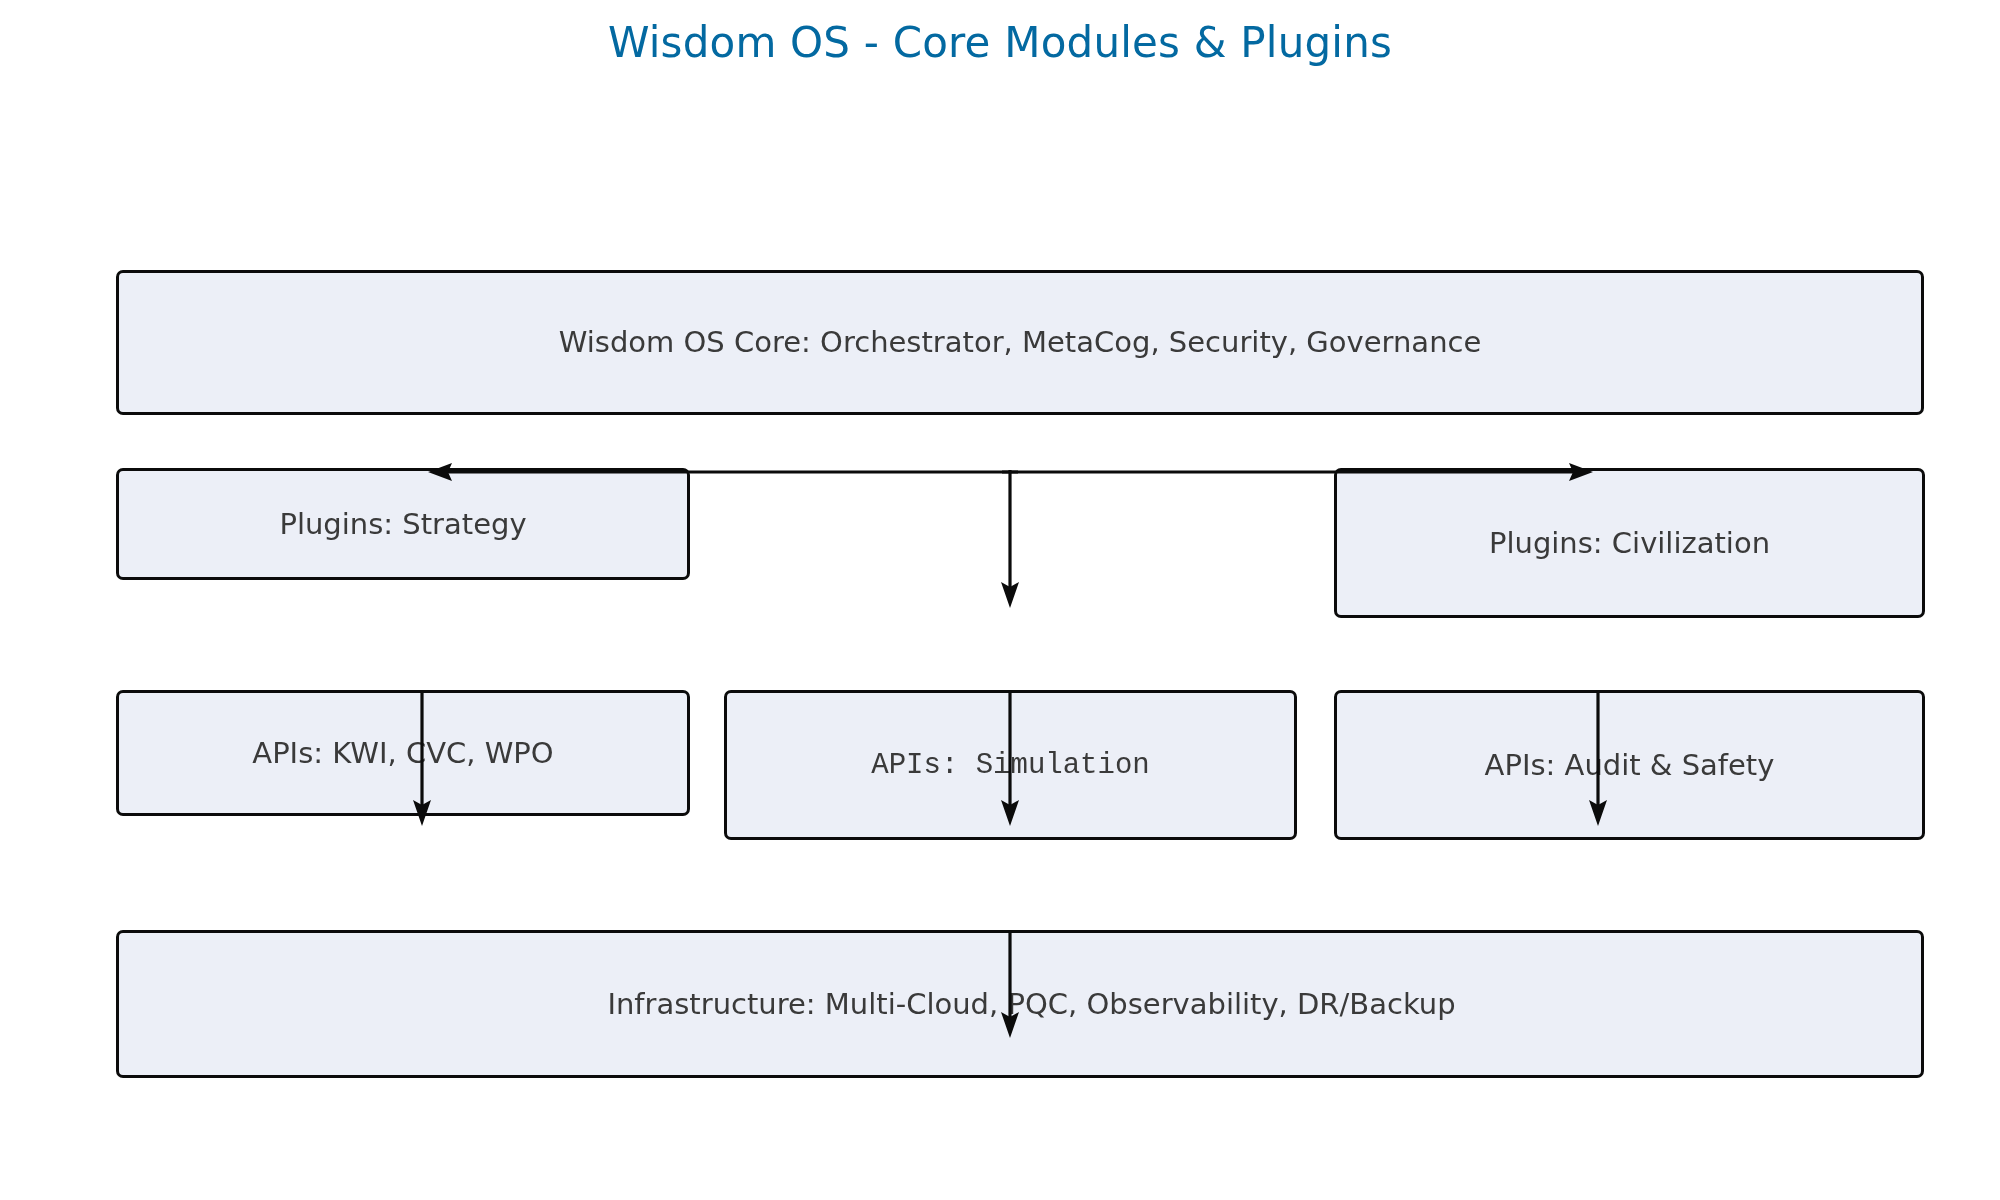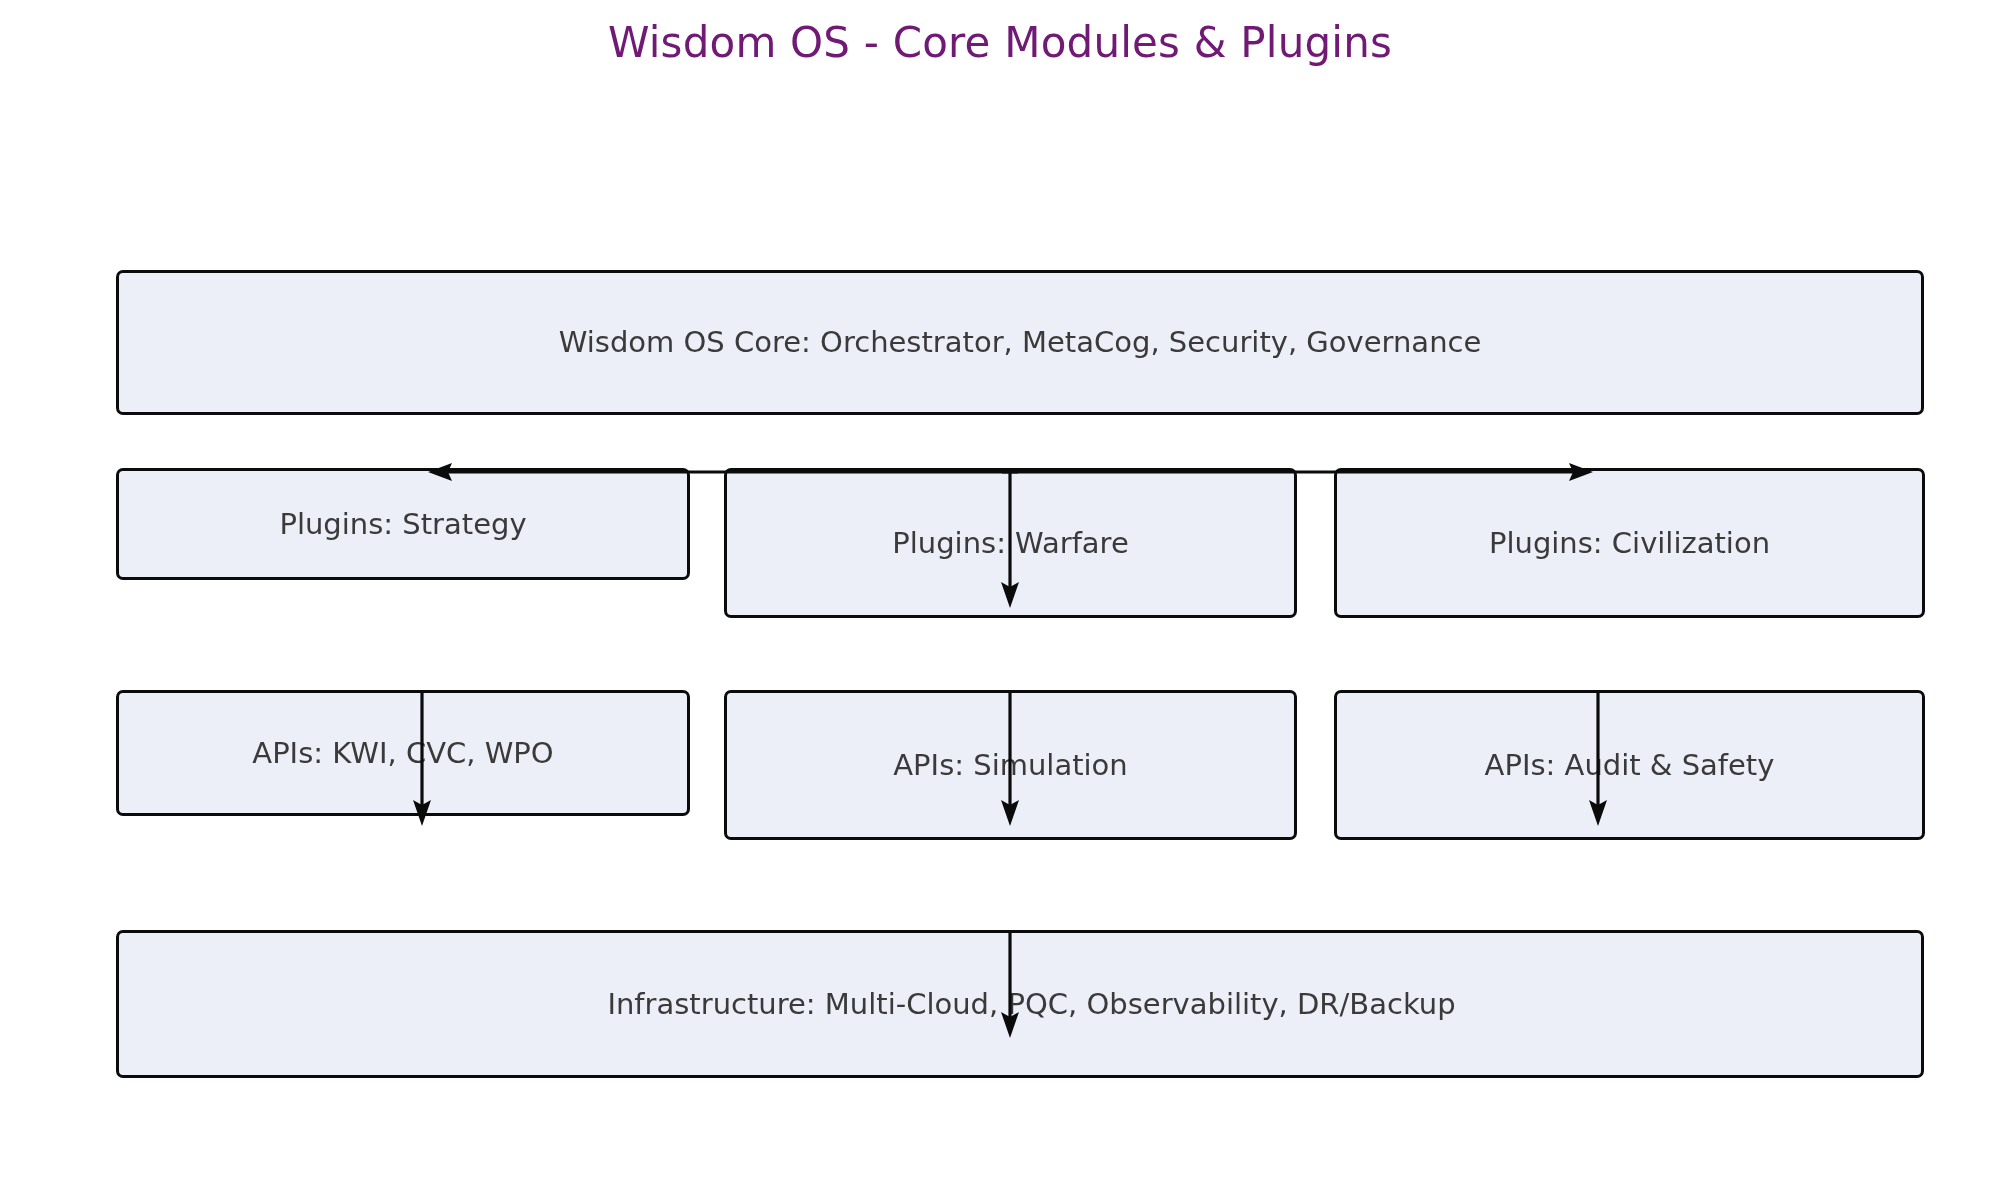--- a/index.html
+++ b/index.html
@@ -21,21 +21,21 @@
     height: 1200px;
   }
   #diagram-title {
     position: absolute;
     left: 0;
     top: 18px;
     width: 2000px;
     text-align: center;
     font-size: 42px;
     font-weight: 400;
-    color: #701a75;
+    color: #0369a1;
     letter-spacing: 0.2px;
     white-space: nowrap;
   }
   .node {
     position: absolute;
     box-sizing: border-box;
     background: #eceff7;
     border: 3px solid #0b0b0b;
     border-radius: 7px;
     display: flex;
@@ -60,21 +60,21 @@
     left: 116px;
     top: 930px;
     width: 1808px;
     height: 148px;
     padding-left: 23px;
   }
   .node--strategy  { left: 116px;  top: 468px; width: 574px; height: 112px; }
   .node--warfare   { left: 724px;  top: 468px; width: 573px; height: 150px; }
   .node--civ       { left: 1334px; top: 468px; width: 591px; height: 150px; }
   .node--api-kwi   { left: 116px;  top: 690px; width: 574px; height: 126px; }
-  .node--api-sim   { left: 724px;  top: 690px; width: 573px; height: 150px; }
+  .node--api-sim   { left: 724px;  top: 690px; width: 573px; height: 150px; font-family: Liberation Mono, monospace; }
   .node--api-audit { left: 1334px; top: 690px; width: 591px; height: 150px; }
 
   #edge-layer {
     position: absolute;
     left: 0;
     top: 0;
     width: 2000px;
     height: 1200px;
     z-index: 3;
     pointer-events: none;
@@ -97,23 +97,20 @@
   <div id="diagram-title">Wisdom OS - Core Modules &amp; Plugins</div>
 
   <div class="node node--core">
     <span class="node-label">Wisdom OS Core: Orchestrator, MetaCog, Security, Governance</span>
   </div>
 
   <div class="node node--strategy">
     <span class="node-label">Plugins: Strategy</span>
   </div>
 
-  <div class="node node--warfare">
-    <span class="node-label">Plugins: Warfare</span>
-  </div>
 
   <div class="node node--civ">
     <span class="node-label">Plugins: Civilization</span>
   </div>
 
   <div class="node node--api-kwi">
     <span class="node-label">APIs: KWI, CVC, WPO</span>
   </div>
 
   <div class="node node--api-sim">

